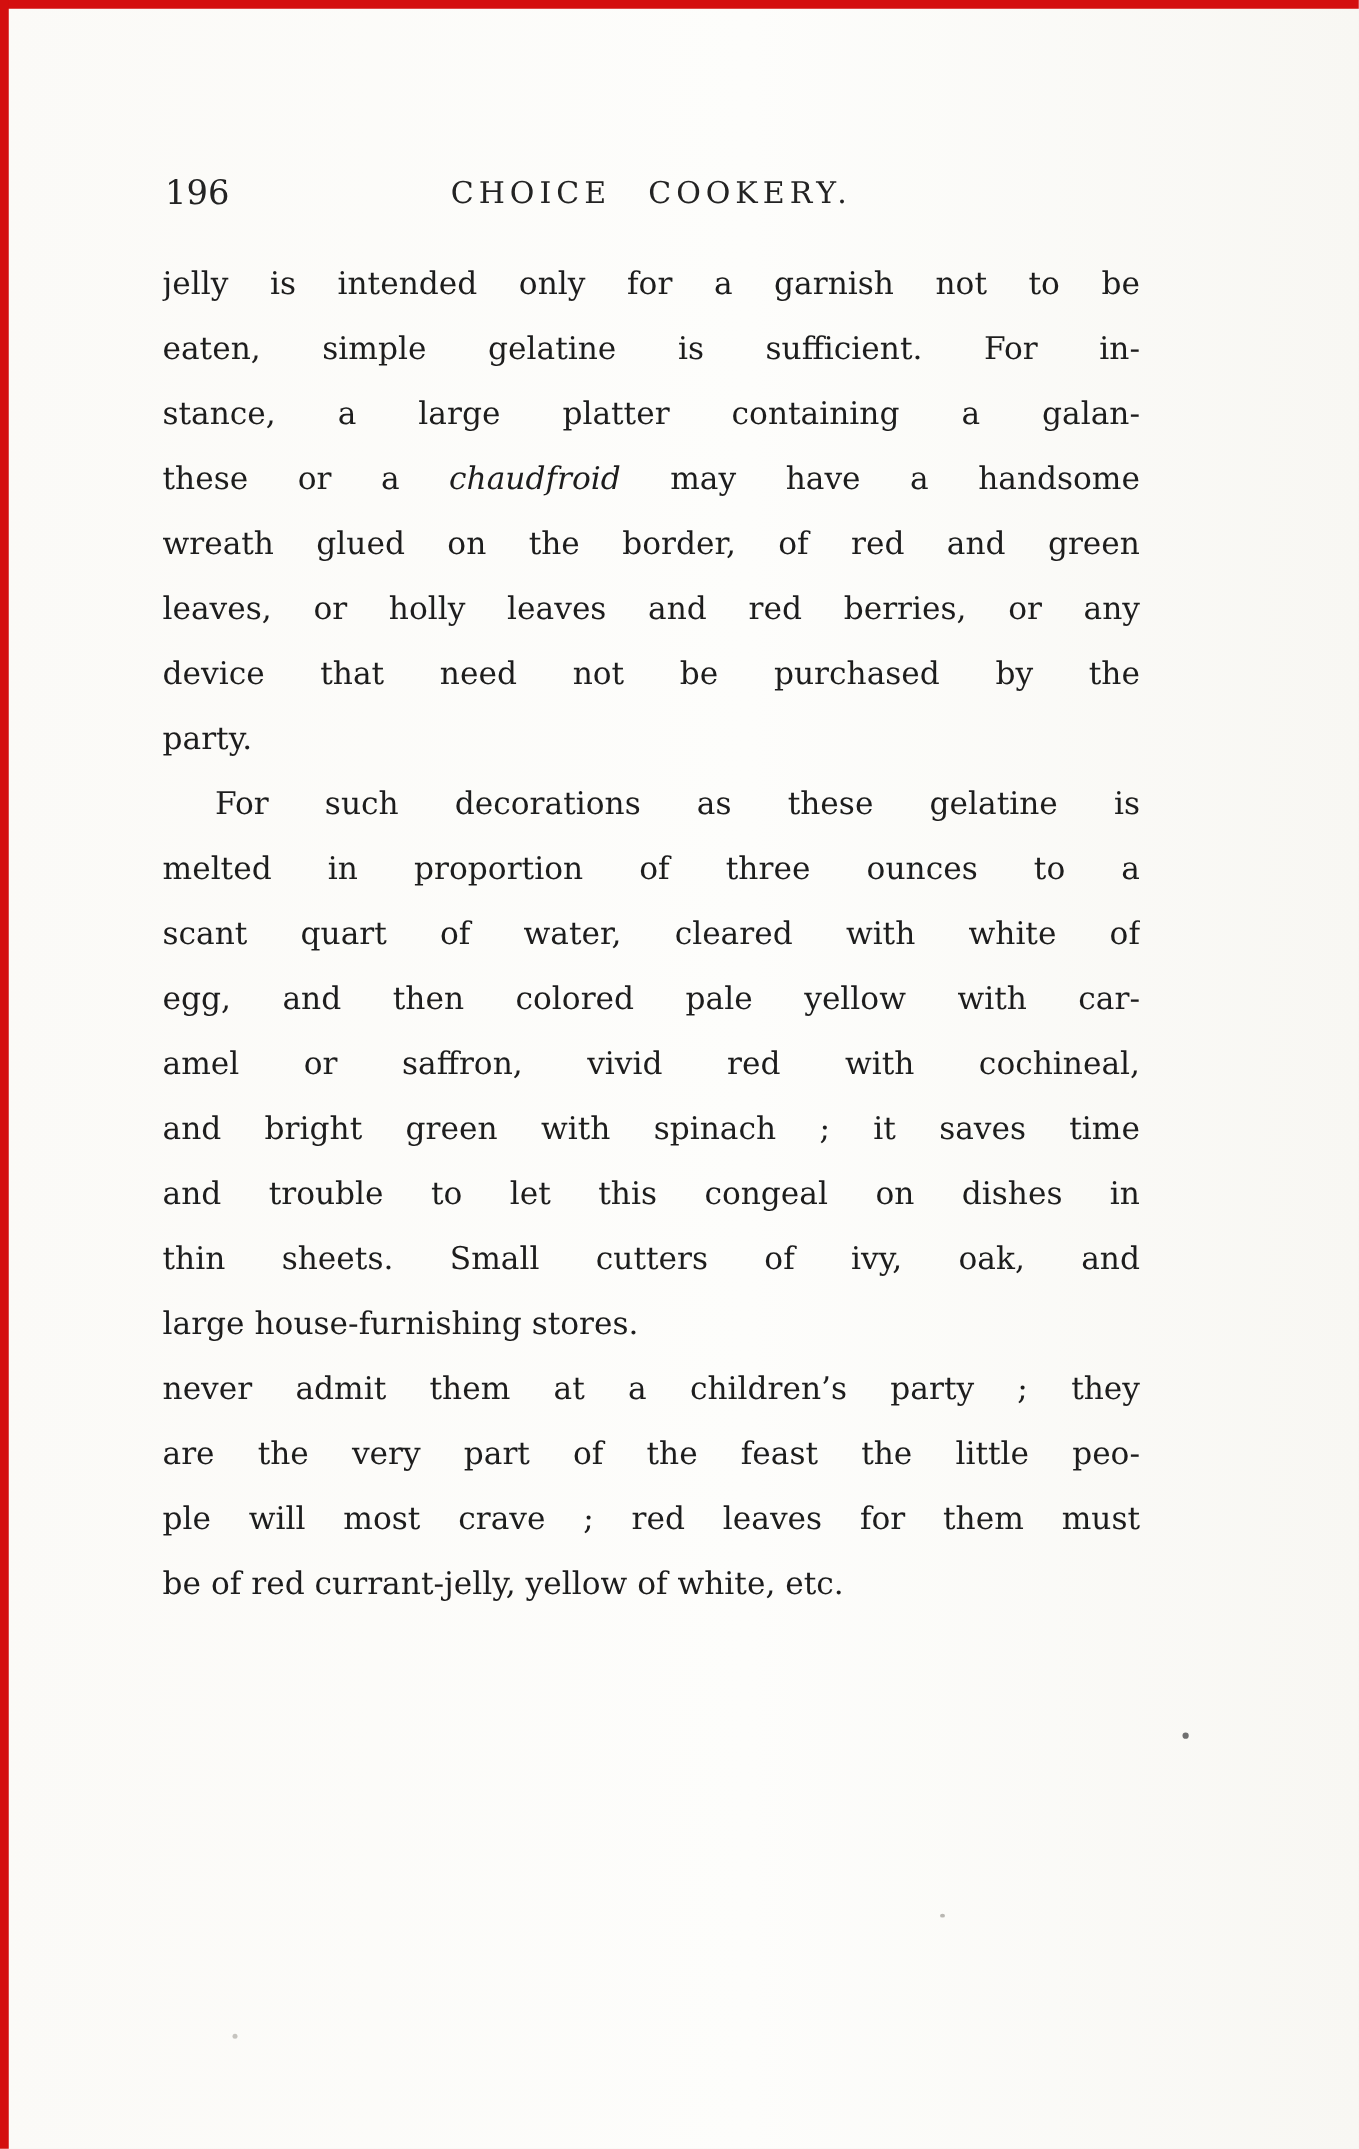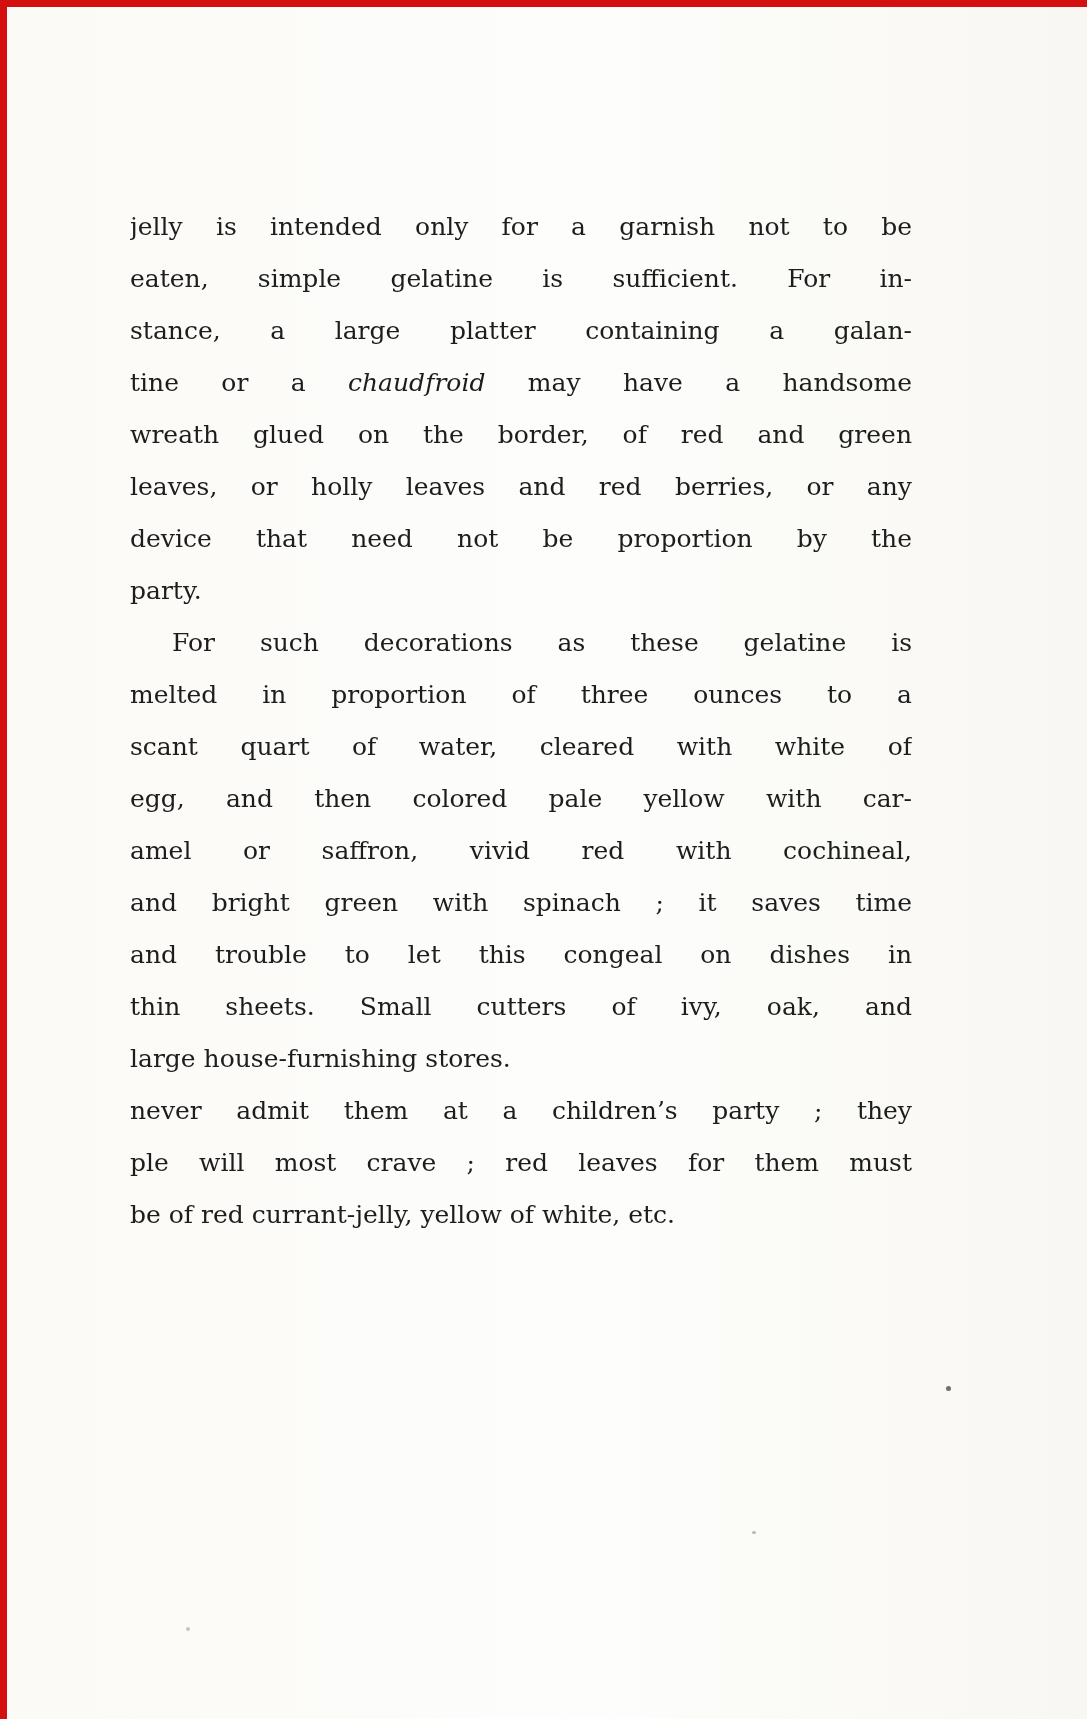--- a/index.html
+++ b/index.html
@@ -78,40 +78,45 @@
   .speck-2 { left: 752px; top: 1531px; width: 4px; height: 3px; background: #b9b7b2; }
   .speck-3 { left: 186px; top: 1627px; width: 4px; height: 4px; background: #c6c4bf; }
 </style>
 </head>
 <body>
 
 <div class="page">
   <div class="edge-top"></div>
   <div class="edge-left"></div>
 
+  <div class="header">
+    <span class="pagenum">196</span>
+    <span class="title">CHOICE COOKERY.</span>
+  </div>
 
   <div class="body-text" id="body-text">
       <div class="line"><span>jelly is intended only for a garnish not to be</span></div>
       <div class="line"><span>eaten, simple gelatine is sufficient. For in-</span></div>
       <div class="line"><span>stance, a large platter containing a galan-</span></div>
-      <div class="line"><span>tine or a </span><span class="italic">chaudfroid</span><span> may have a handsome</span></div>
+      <div class="line"><span>these or a </span><span class="italic">chaudfroid</span><span> may have a handsome</span></div>
       <div class="line"><span>wreath glued on the border, of red and green</span></div>
       <div class="line"><span>leaves, or holly leaves and red berries, or any</span></div>
-      <div class="line"><span>device that need not be proportion by the</span></div>
+      <div class="line"><span>device that need not be purchased by the</span></div>
       <div class="line last"><span>party.</span></div>
       <div class="line indent"><span>For such decorations as these gelatine is</span></div>
       <div class="line"><span>melted in proportion of three ounces to a</span></div>
       <div class="line"><span>scant quart of water, cleared with white of</span></div>
       <div class="line"><span>egg, and then colored pale yellow with car-</span></div>
       <div class="line"><span>amel or saffron, vivid red with cochineal,</span></div>
       <div class="line"><span>and bright green with spinach ; it saves time</span></div>
       <div class="line"><span>and trouble to let this congeal on dishes in</span></div>
       <div class="line"><span>thin sheets. Small cutters of ivy, oak, and</span></div>
       <div class="line last"><span>large house-furnishing stores.</span></div>
       <div class="line"><span>never admit them at a children’s party ; they</span></div>
+      <div class="line"><span>are the very part of the feast the little peo-</span></div>
       <div class="line"><span>ple will most crave ; red leaves for them must</span></div>
       <div class="line last"><span>be of red currant-jelly, yellow of white, etc.</span></div>
     </div>
 
   <div class="speck speck-1"></div>
   <div class="speck speck-2"></div>
   <div class="speck speck-3"></div>
 </div>
 
 </body></html>

